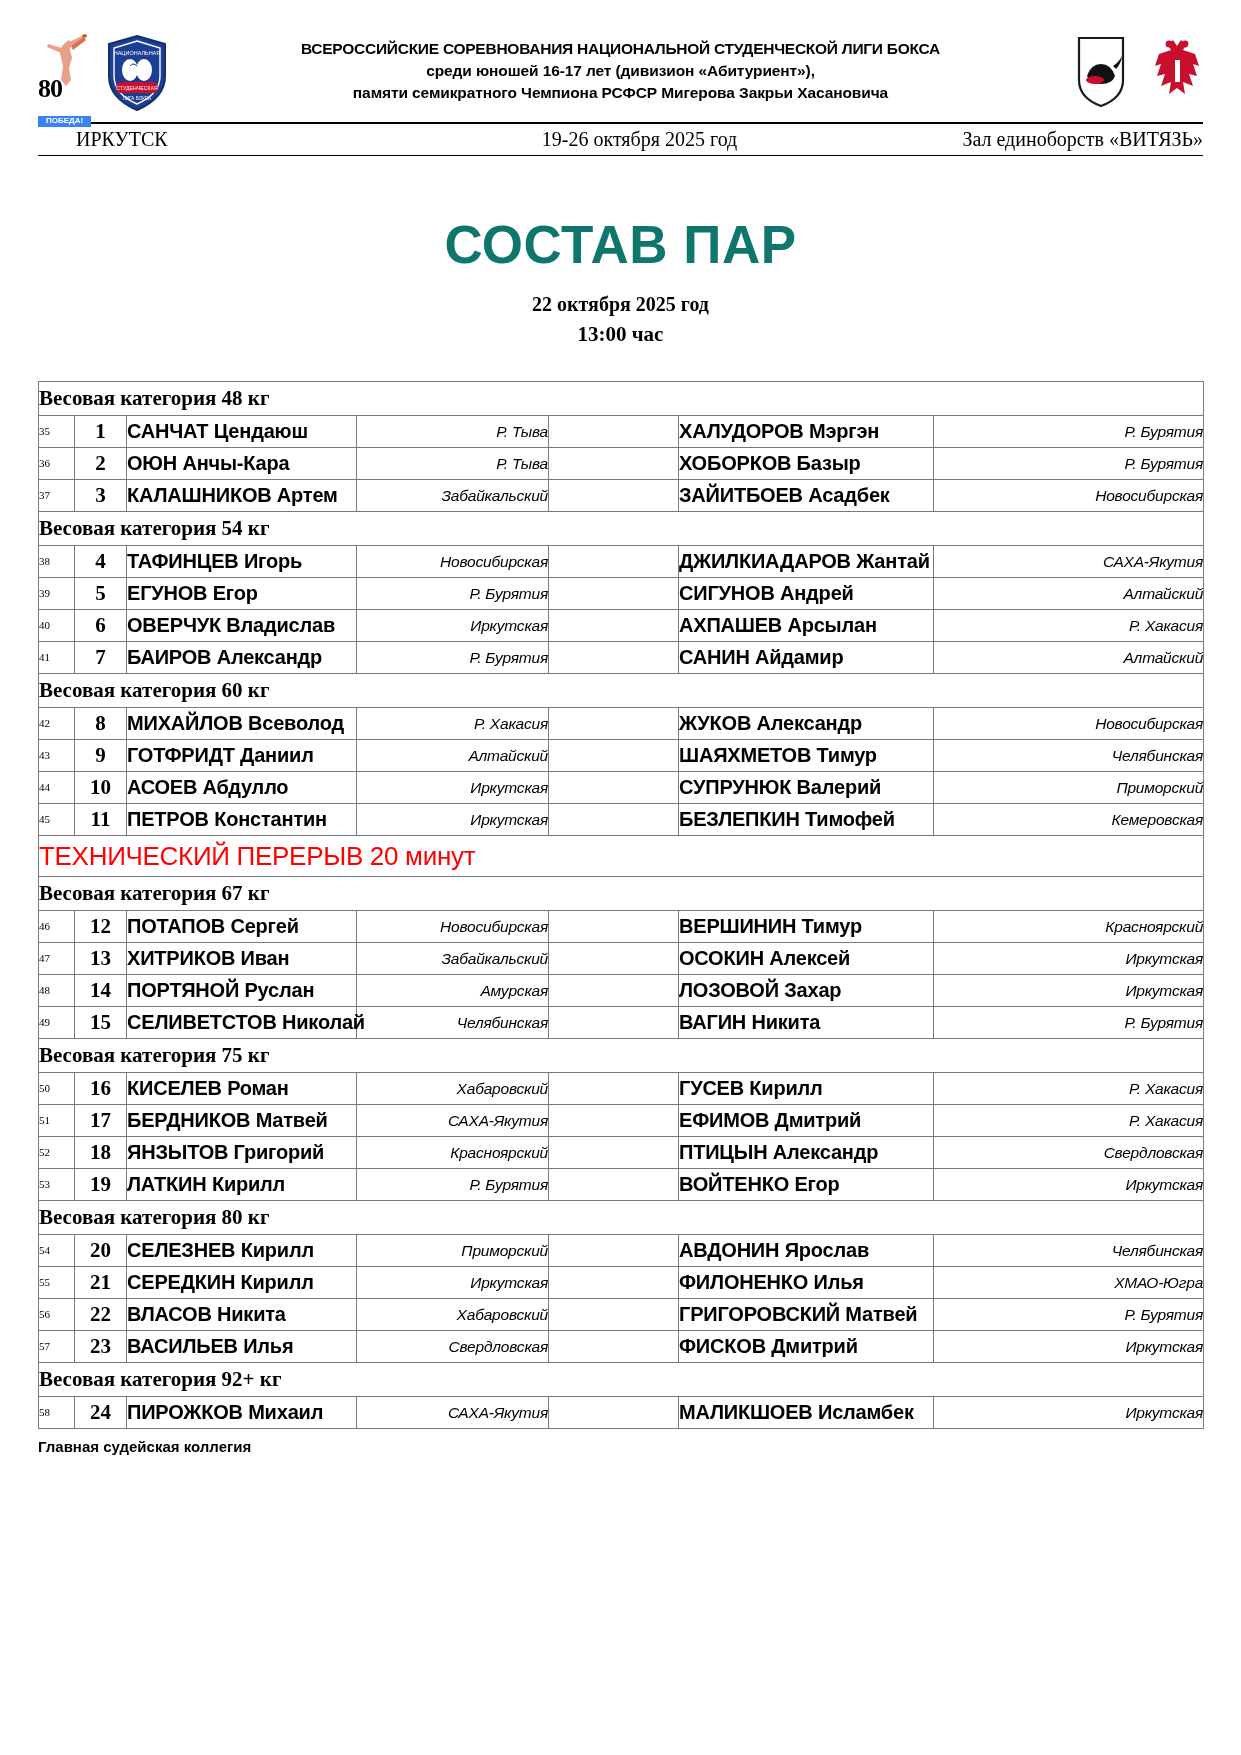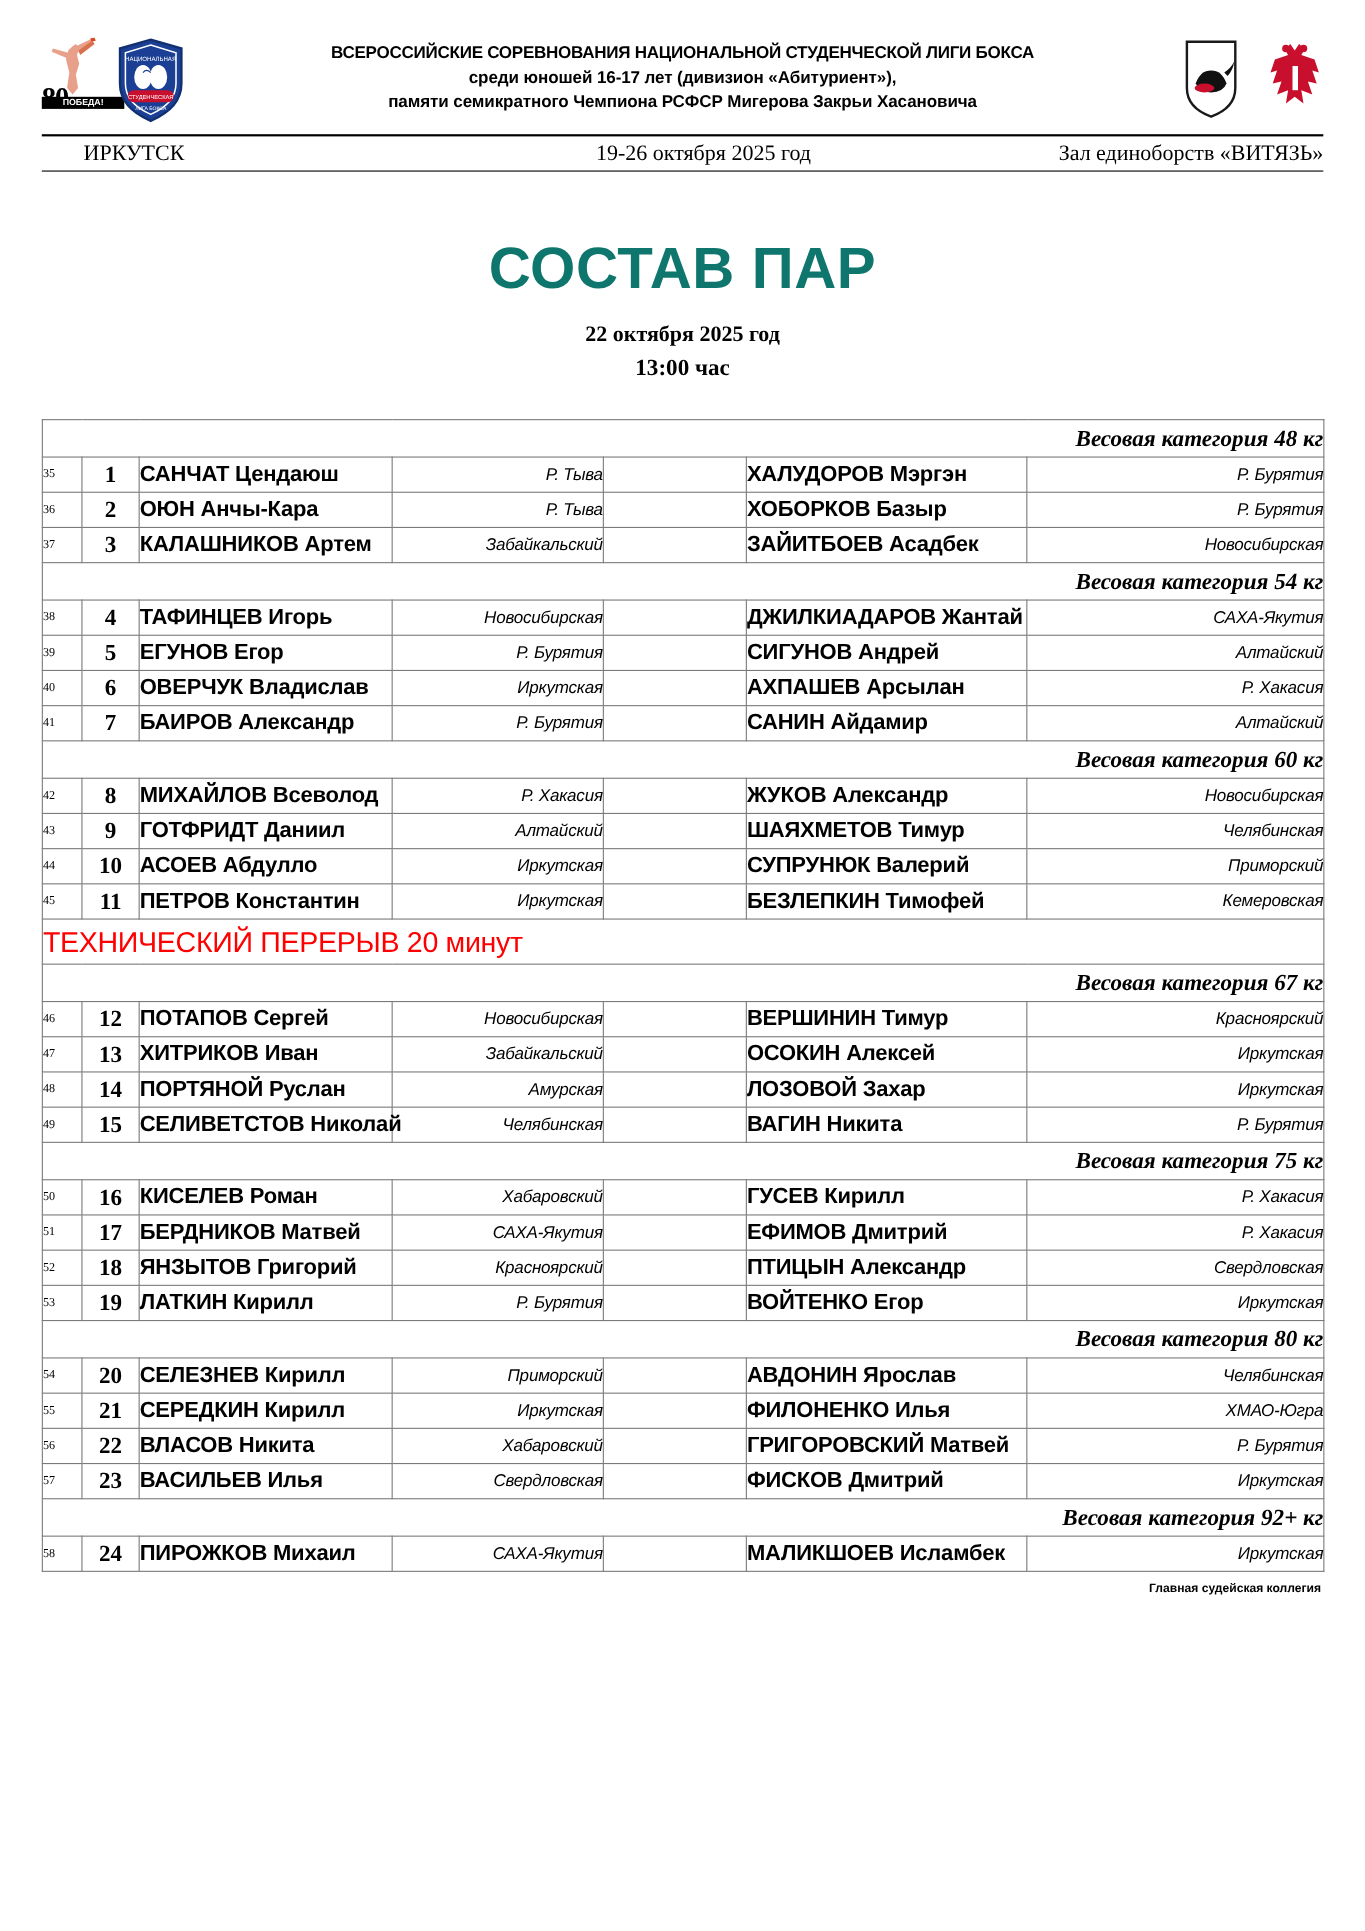--- a/index.html
+++ b/index.html
@@ -64,26 +64,26 @@
     left: 0; top: 42px;
     font-family: "Liberation Serif", serif;
     font-weight: bold;
     font-size: 26px;
     color: #000000;
     letter-spacing: -1px;
     line-height: 1;
   }
   .emblem-victory .pobeda {
     position: absolute;
-    left: 0; top: 54px;
-    background: #000000;
+    left: 0; top: 82px;
+    background: #3b82f6;
     color: #ffffff;
     font-size: 8px;
     font-weight: bold;
-    padding: 1px 19px;
+    padding: 1px 8px;
     letter-spacing: 0px;
     line-height: 1.1;
   }
 
   
   .emblem-shield {
     width: 62px;
     height: 78px;
     position: relative;
   }
@@ -215,37 +215,36 @@
   td.gap { border-left: none; border-right: 1px solid #7a7a7a; }
   td.regL { border-right: 1px solid #7a7a7a; }
   td.nameR { border-left: 1px solid #7a7a7a; }
   td.regR { border-left: none; border-right: 1px solid #7a7a7a; }
   td.nameL { border-right: none; }
 
   tr.cat td {
     font-family: "Liberation Serif", serif;
     font-weight: bold;
     font-size: 21px;
-    text-align: right;
+    text-align: left;
     height: 33px;
-    font-style: italic;
   }
   tr.brk td {
     color: #FF0000;
     font-weight: normal;
     font-size: 26px;
     text-align: left;
     height: 40px;
     letter-spacing: -0.3px;
   }
 
   .footer-note {
-    text-align: right;
-    font-weight: bold;
-    font-size: 11px;
+    text-align: left;
+    font-weight: bold;
+    font-size: 15px;
     padding-top: 9px;
     padding-right: 2px;
   }
 </style>
 </head>
 <body>
 
 <div class="page">
 
   <div class="header">

